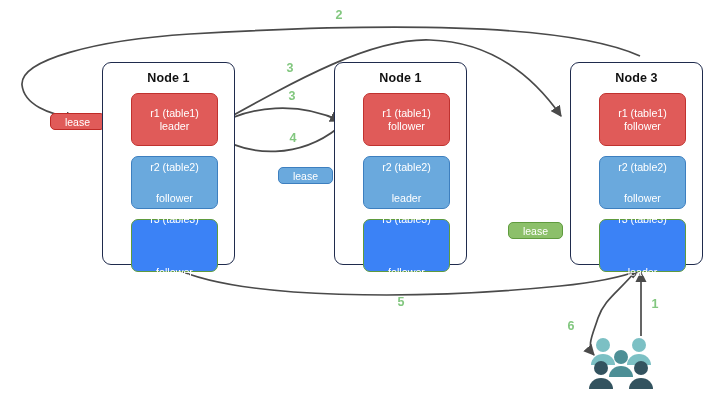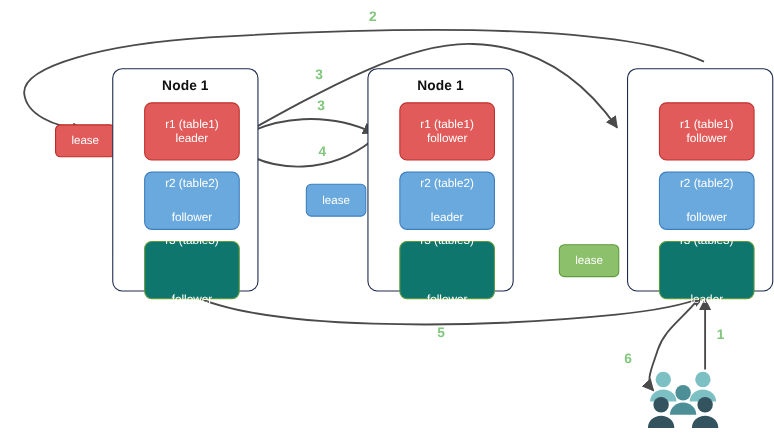--- a/index.html
+++ b/index.html
@@ -19,27 +19,27 @@
   }
   .rep{
     position:absolute;left:16px;right:16px;height:53px;border-radius:7px;
     box-sizing:border-box;display:flex;flex-direction:column;
     align-items:center;justify-content:center;
     font-size:10.7px;color:#ffffff;line-height:13px;text-align:center;margin-left:12px;
   }
   .rep span{display:block;}
   .rep.r1{background:#e05b59;border:1.3px solid #c0322f;}
   .rep.r2{background:#6aa9dd;border:1.3px solid #3d7fbf;gap:18px;}
-  .rep.r3{background:#0f766e;border:1.3px solid #5f9b3e;gap:40px;}
+  .rep.r3{background:#3b82f6;border:1.3px solid #5f9b3e;gap:40px;}
   .rep.r1{top:30px;} .rep.r2{top:93px;} .rep.r3{top:156px;}
 
   .lease{
     position:absolute;border-radius:5px;box-sizing:border-box;
     display:flex;align-items:center;justify-content:center;
-    font-size:10.5px;color:#ffffff;height:30px;width:55px;
+    font-size:10.5px;color:#ffffff;height:17px;width:55px;
   }
   .lease.red{background:#e05b59;border:1.4px solid #bf2a26;}
   .lease.blue{background:#6aa9dd;border:1.4px solid #3d7fbf;}
   .lease.green{background:#8cc06a;border:1.4px solid #5f9b3e;}
 
   .elabel{
     position:absolute;font-size:12.5px;font-weight:bold;color:#82c77f;
     text-align:center;width:20px;
   }
   #users{position:absolute;left:589px;top:336px;width:72px;height:56px;}
@@ -117,20 +117,21 @@
       <span>r2 (table2)</span>
       <span>leader</span>
     </div>
     <div class="rep r3">
       <span>r3 (table3)</span>
       <span>follower</span>
     </div>
   </div>
 
   <div class="node" style="left:570px;top:62px;width:133px;height:203px;">
+    <div class="node-title">Node 3</div>
     <div class="rep r1">
       <span>r1 (table1)</span>
       <span>follower</span>
     </div>
     <div class="rep r2">
       <span>r2 (table2)</span>
       <span>follower</span>
     </div>
     <div class="rep r3">
       <span>r3 (table3)</span>

